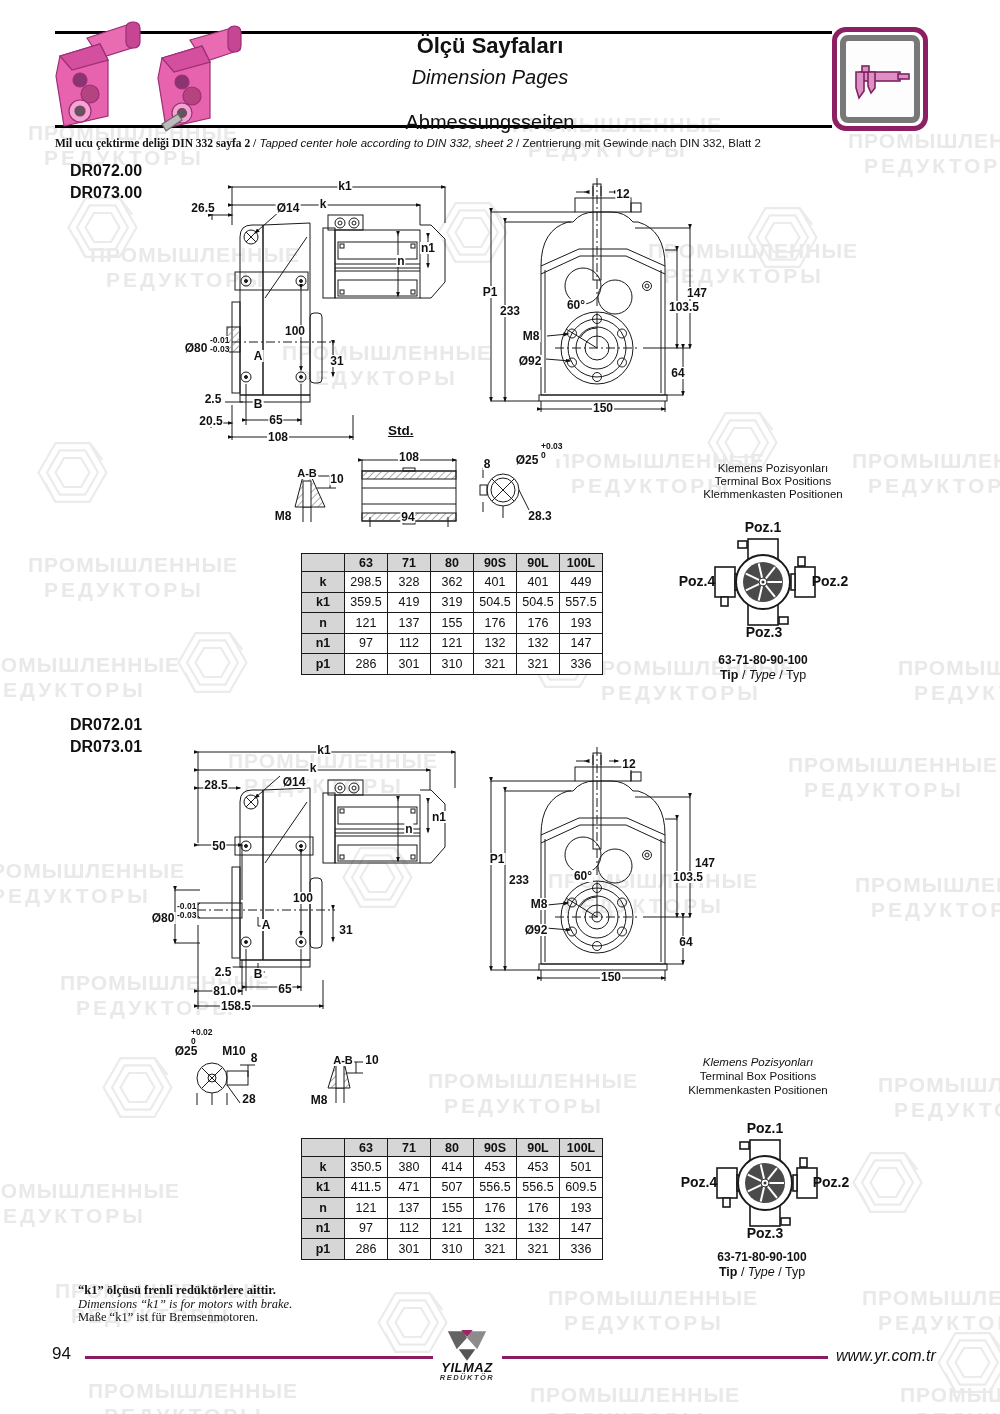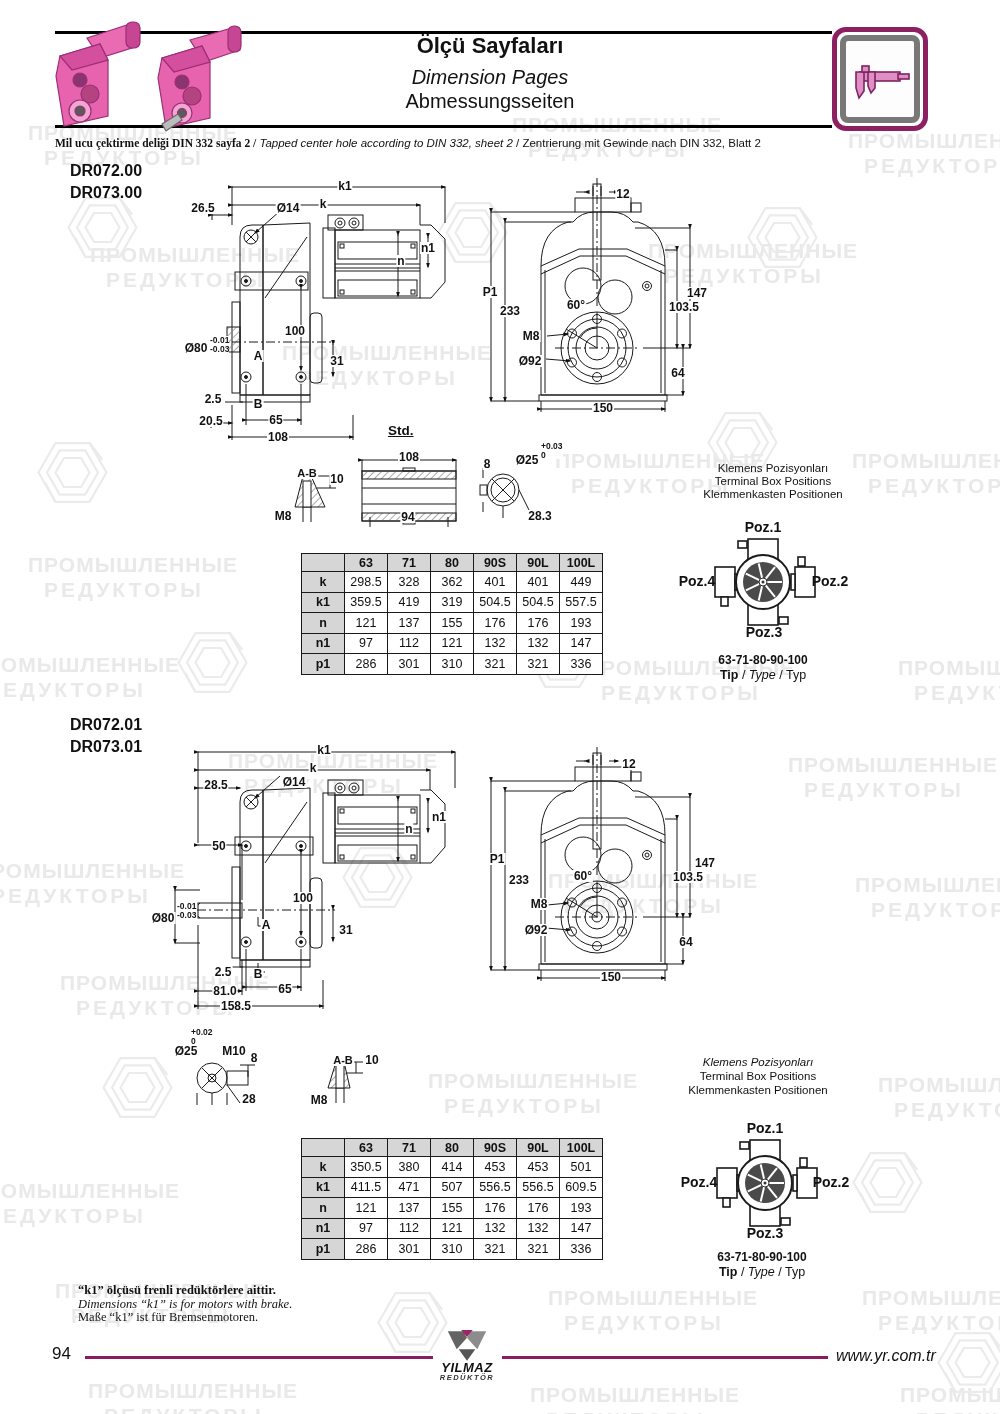--- a/index.html
+++ b/index.html
@@ -8,21 +8,21 @@
   
   .wm{position:absolute;color:#e9e9e9;font-weight:bold;font-size:21px;line-height:25px;
       letter-spacing:1px;white-space:nowrap;z-index:0;}
   .wm .wl2{padding-left:16px;letter-spacing:3px;}
   .hexwm{position:absolute;z-index:0;}
   
   .rule{position:absolute;background:#000;height:3px;z-index:2;}
   .titlebox{position:absolute;left:290px;top:33px;width:400px;text-align:center;z-index:2;}
   .t1{font-size:22px;font-weight:bold;}
   .t2{font-size:20px;font-style:italic;margin-top:7px;}
-  .t3{font-size:20px;margin-top:1px;}
+  .t3{font-size:20px;margin-top:22px;}
   .iconbox{position:absolute;left:832px;top:27px;width:96px;height:104px;border:5px solid #8d1f63;
            border-radius:14px;background:#fff;z-index:3;box-sizing:border-box;}
   .iconinner{position:absolute;left:3px;top:3px;right:3px;bottom:3px;border:6px solid #787878;
              border-radius:8px;background:#fdfdfd;display:flex;align-items:center;justify-content:center;}
   .note{position:absolute;left:55px;top:137px;font-size:11.5px;white-space:nowrap;z-index:2;}
   .note b{font-weight:bold;font-family:Liberation Serif, serif;}
   .note i{font-style:italic;}
   
   .dim{position:absolute;transform:translate(-50%,-50%);font-weight:bold;font-size:12px;
        line-height:12px;background:#fff;padding:0 1px;white-space:nowrap;z-index:3;}

